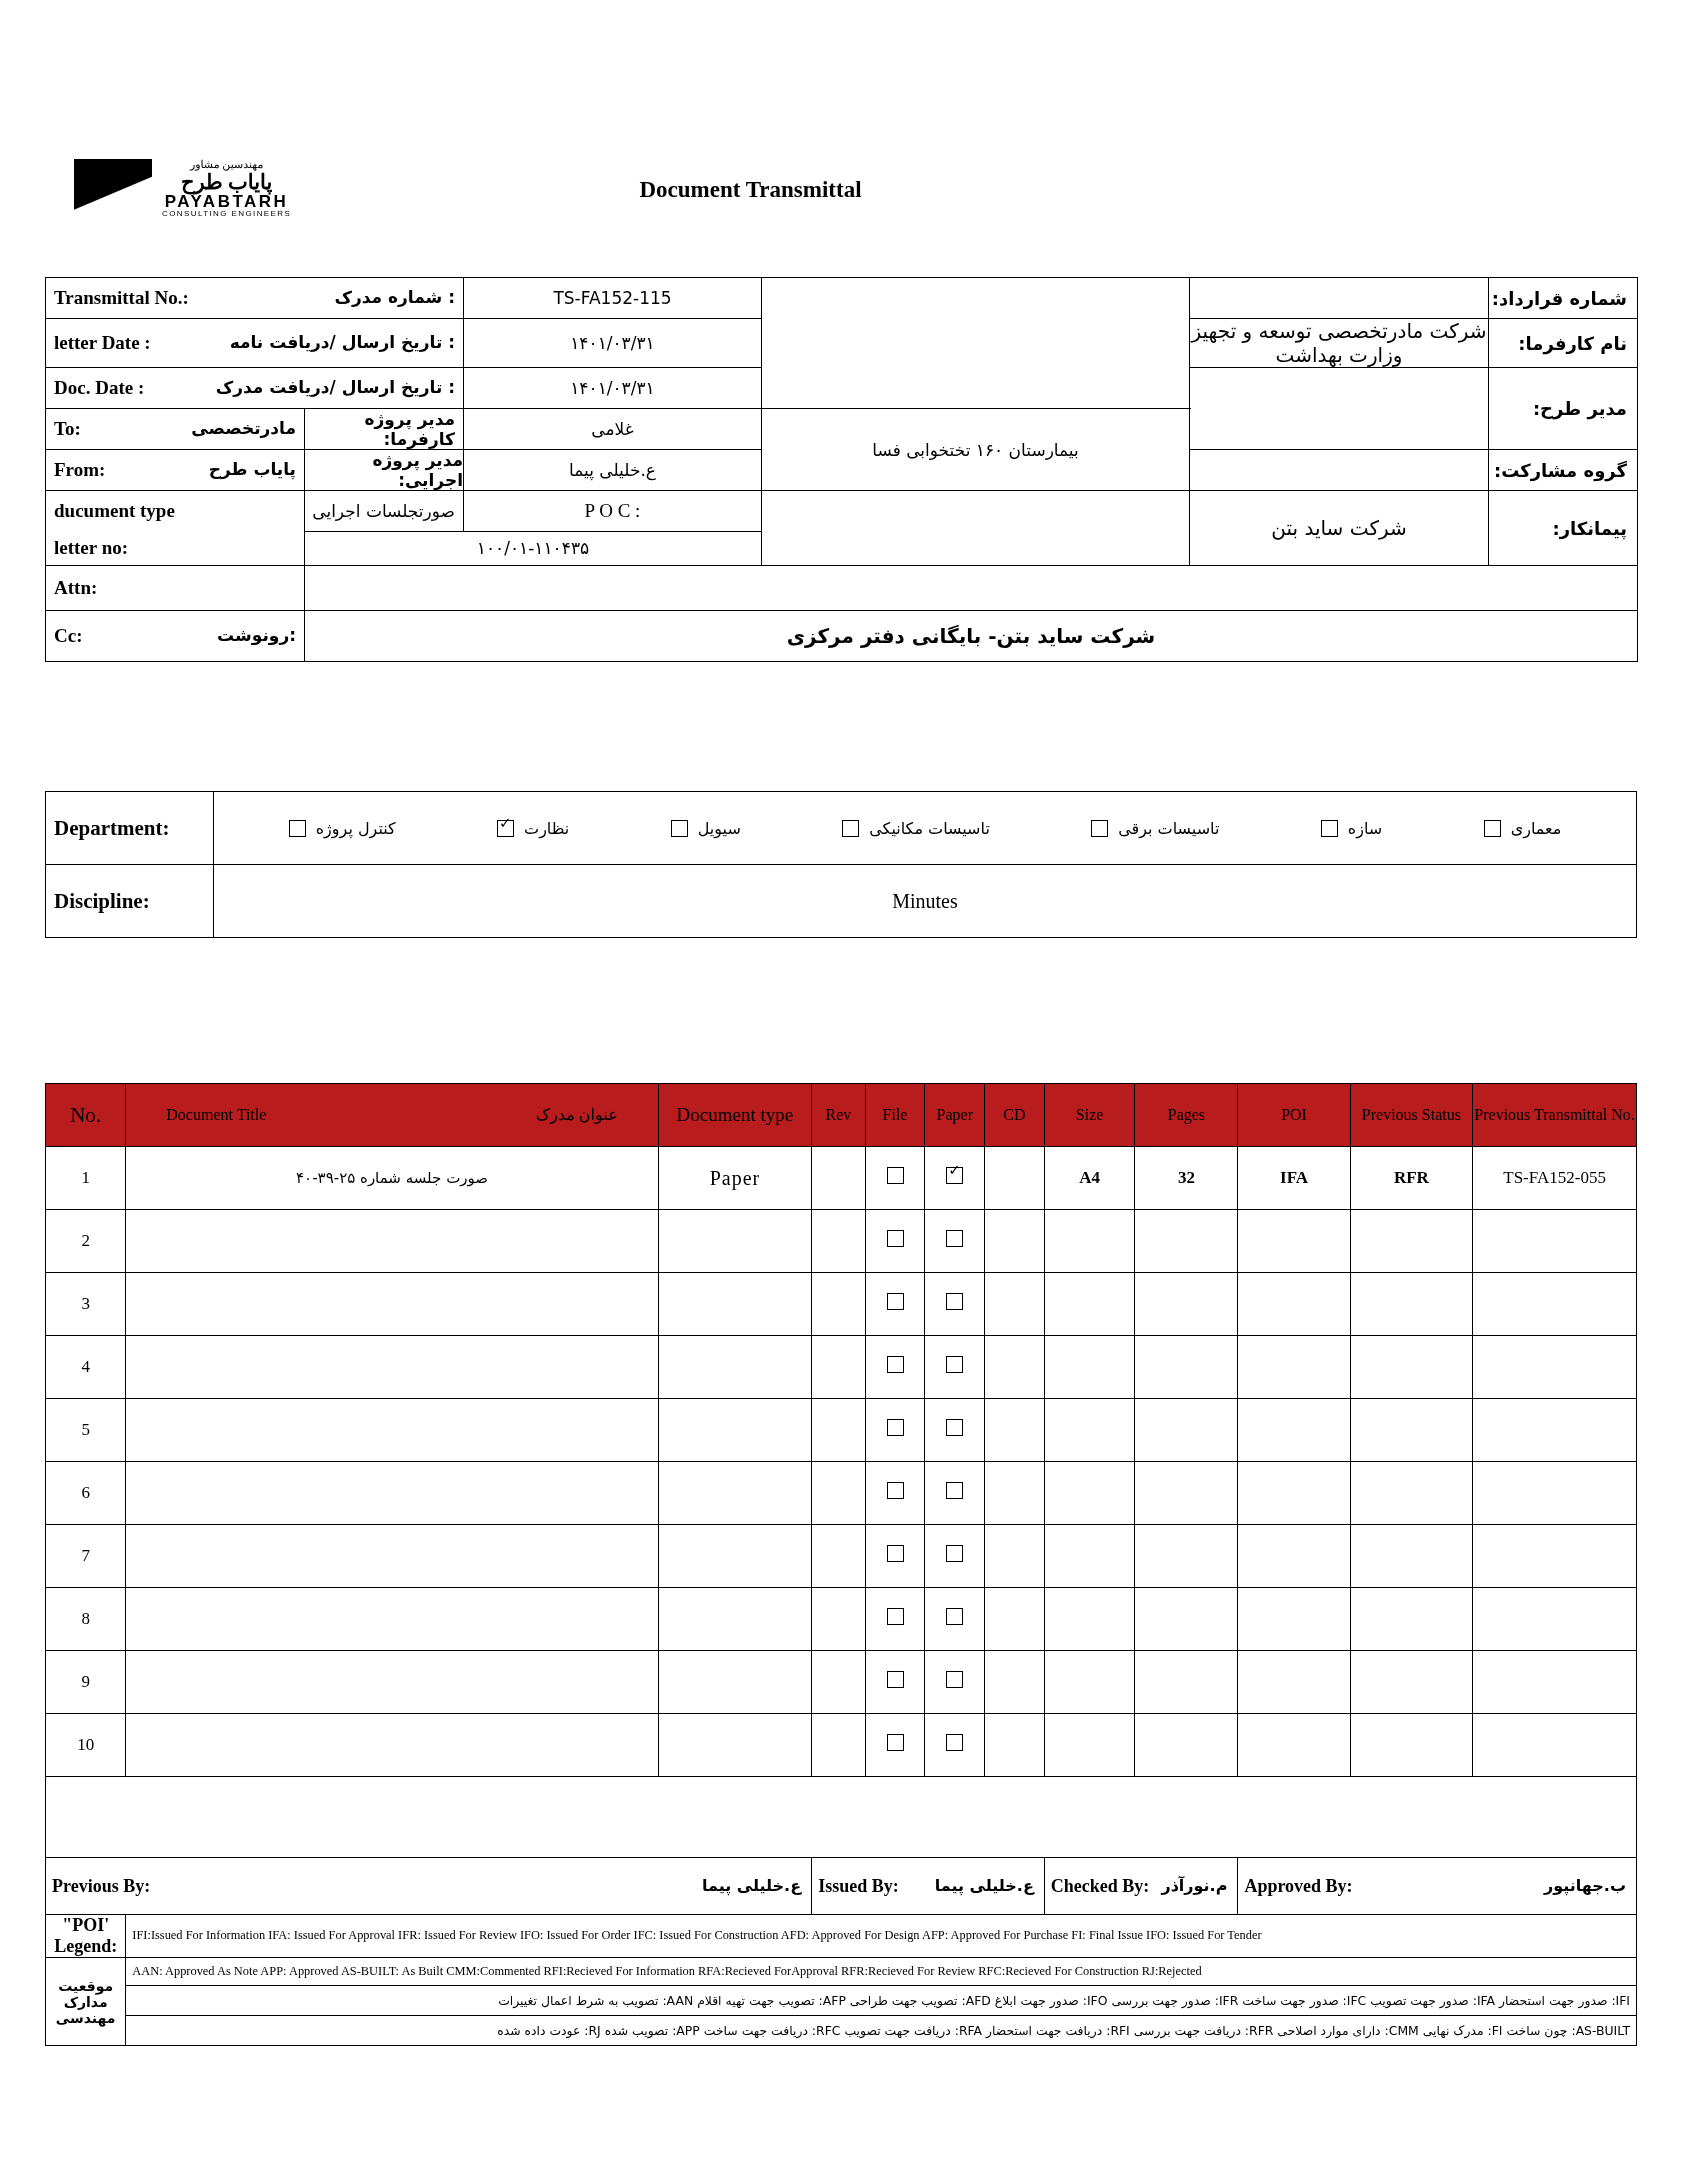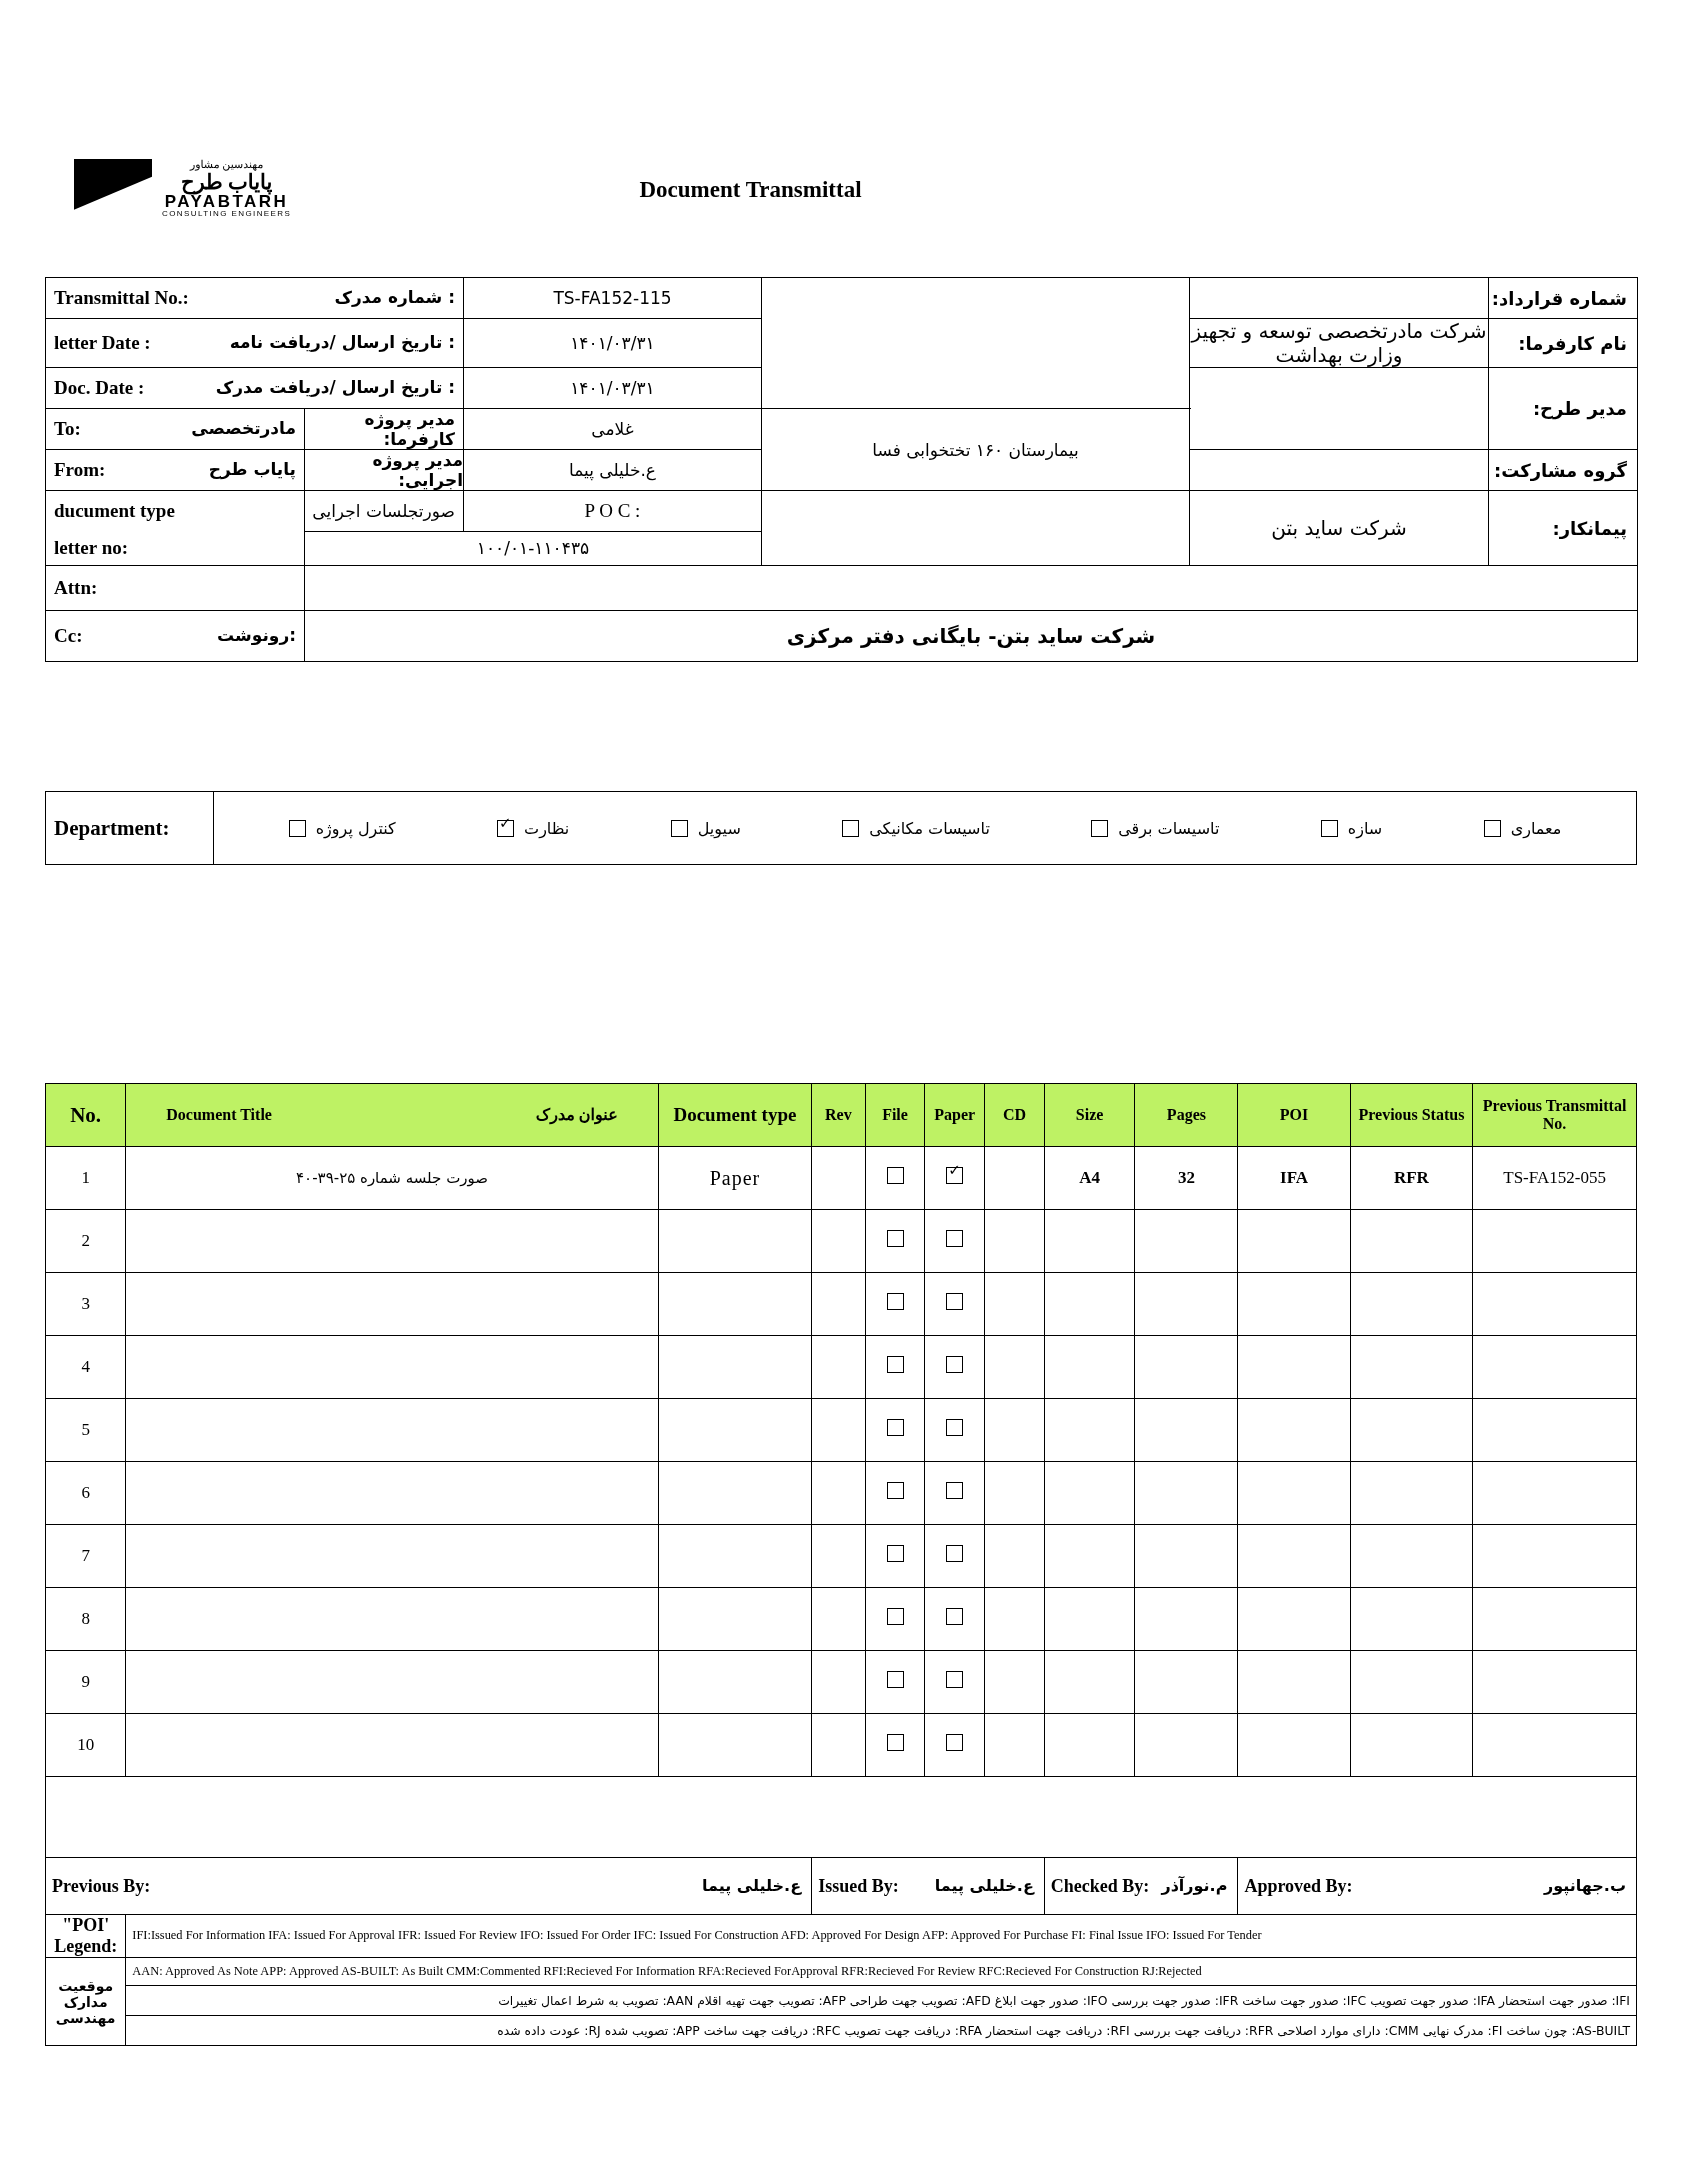--- a/index.html
+++ b/index.html
@@ -220,23 +220,23 @@
 
   
   .block3 {
     position: absolute;
     left: 45px;
     top: 1083px;
     width: 1592px;
   }
   .block3 table { width: 1592px; }
   .b3-head td {
-    background: #bef264;
-    text-align: center;
-    font-weight: bold;
+    background: #b91c1c;
+    text-align: center;
+    font-weight: normal;
     font-size: 16px;
     height: 62px;
     line-height: 1.15;
     margin-left: 32px;
   }
   .b3-head td.big { font-size: 21px; }
   .b3-head td.mid { font-size: 19px; }
   .b3-row td {
     height: 62px;
     text-align: center;
@@ -450,20 +450,24 @@
             </div>
             <div class="chk-item">
               <span>کنترل پروژه</span>
               <span class="box"></span>
             </div>
           </div>
         </td>
       </tr>
 
 
+      <tr>
+        <td class="b2-lbl">Discipline:</td>
+        <td class="disc-val">Minutes</td>
+      </tr>
     </tbody>
       </table>
   </div>
 
   <div class="block3">
     <table>
       <colgroup>
         <col style="width:78px">
         <col style="width:517px">
         <col style="width:149px">

